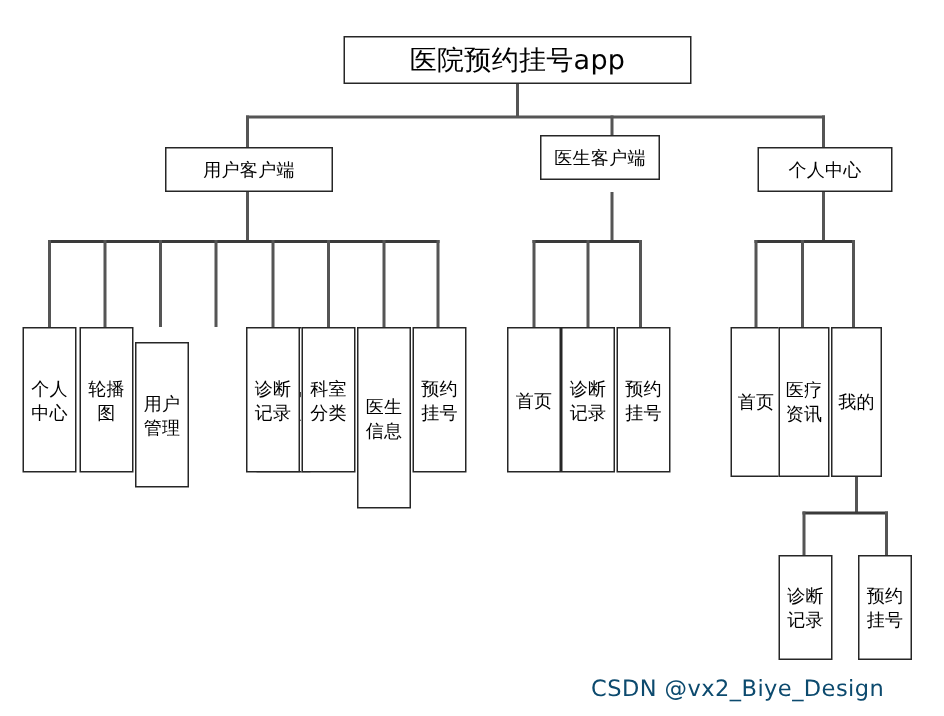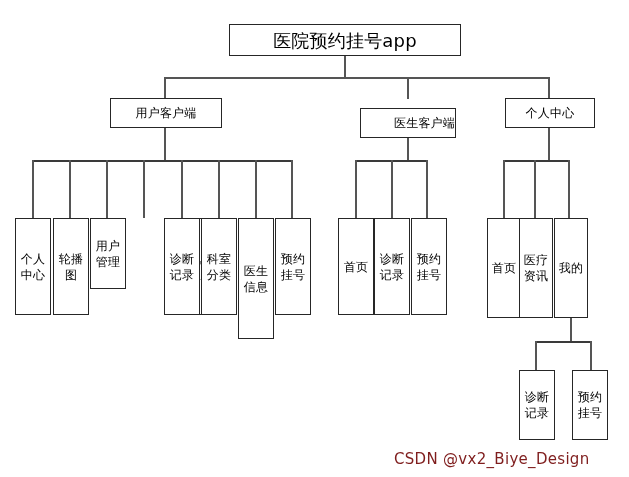--- a/index.html
+++ b/index.html
@@ -54,21 +54,21 @@
     width: 2px;
   }
   .connector.h {
     height: 2px;
   }
   .connector.thin {
     background: #3a3a3a;
   }
   .watermark {
     position: absolute;
-    color: #7f1d1d;
+    color: #0c4a6e;
     font-size: 15px;
     letter-spacing: 0.3px;
     white-space: nowrap;
     z-index: 3;
     font-family: "DejaVu Sans", "Liberation Sans", sans-serif;
   }
 </style>
 </head>
 <body>
 
@@ -82,21 +82,21 @@
 
   <div class="connector h" style="left:164px; top:77px; width:386px; height:2px;"></div>
 
   <div class="connector v" style="left:164px; top:77px; width:2px; height:22px;"></div>
   <div class="connector v" style="left:407px; top:77px; width:2px; height:22px;"></div>
   <div class="connector v" style="left:548px; top:77px; width:2px; height:22px;"></div>
 
   <div class="node" style="left:110px; top:98px; width:112px; height:30px;">
     <span class="label">用户客户端</span>
   </div>
-  <div class="node" style="left:360px; top:108px; width:96px; height:30px;text-align:right;">
+  <div class="node" style="left:360px; top:90px; width:80px; height:30px;">
     <span class="label">医生客户端</span>
   </div>
   <div class="node" style="left:505px; top:98px; width:90px; height:30px;">
     <span class="label">个人中心</span>
   </div>
 
   <div class="connector v" style="left:164px; top:128px; width:2px; height:33px;"></div>
   <div class="connector h thin" style="left:32px; top:160px; width:261px; height:2px;"></div>
   <div class="connector v" style="left:32px; top:160px; width:2px; height:58px;"></div>
   <div class="connector v" style="left:69px; top:160px; width:2px; height:58px;"></div>
@@ -106,21 +106,21 @@
   <div class="connector v" style="left:218px; top:160px; width:2px; height:58px;"></div>
   <div class="connector v" style="left:255px; top:160px; width:2px; height:58px;"></div>
   <div class="connector v" style="left:291px; top:160px; width:2px; height:58px;"></div>
 
   <div class="node leaf" style="left:15px; top:218px; width:36px; height:97px;">
     <span class="label">个人中心</span>
   </div>
   <div class="node leaf" style="left:53px; top:218px; width:36px; height:97px;">
     <span class="label">轮播图</span>
   </div>
-  <div class="node leaf" style="left:90px; top:218px; width:36px; height:71px;">
+  <div class="node leaf" style="left:90px; top:228px; width:36px; height:97px;">
     <span class="label">用户管理</span>
   </div>
   <div class="node leaf" style="left:127px; top:218px; width:36px; height:97px;margin-left:44px;">
     <span class="label">资讯管理</span>
   </div>
   <div class="node leaf" style="left:164px; top:218px; width:36px; height:97px;">
     <span class="label">诊断记录</span>
   </div>
   <div class="node leaf" style="left:201px; top:218px; width:36px; height:97px;">
     <span class="label">科室分类</span>

